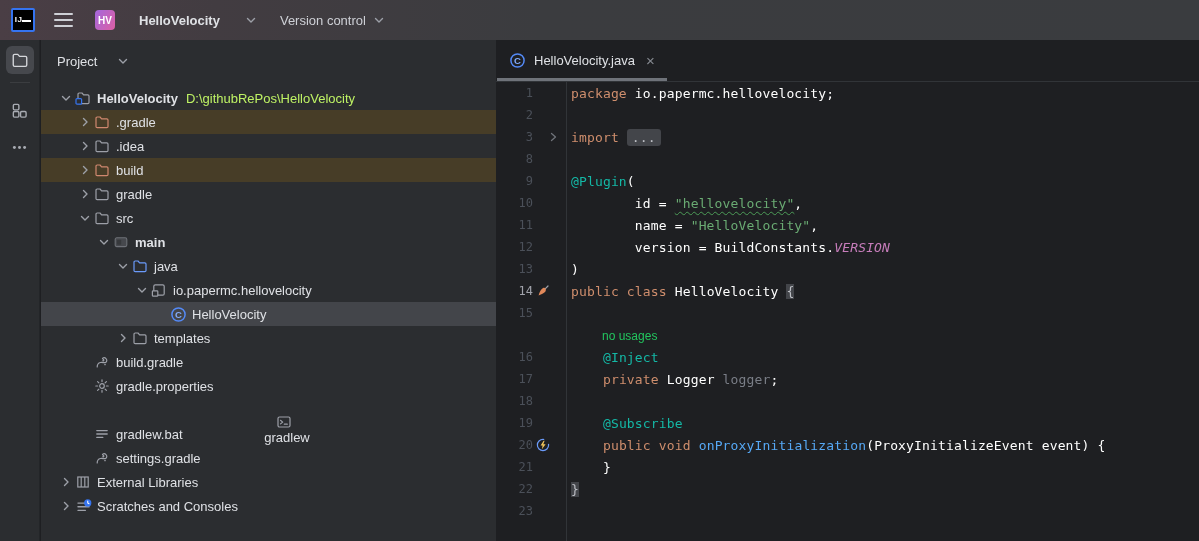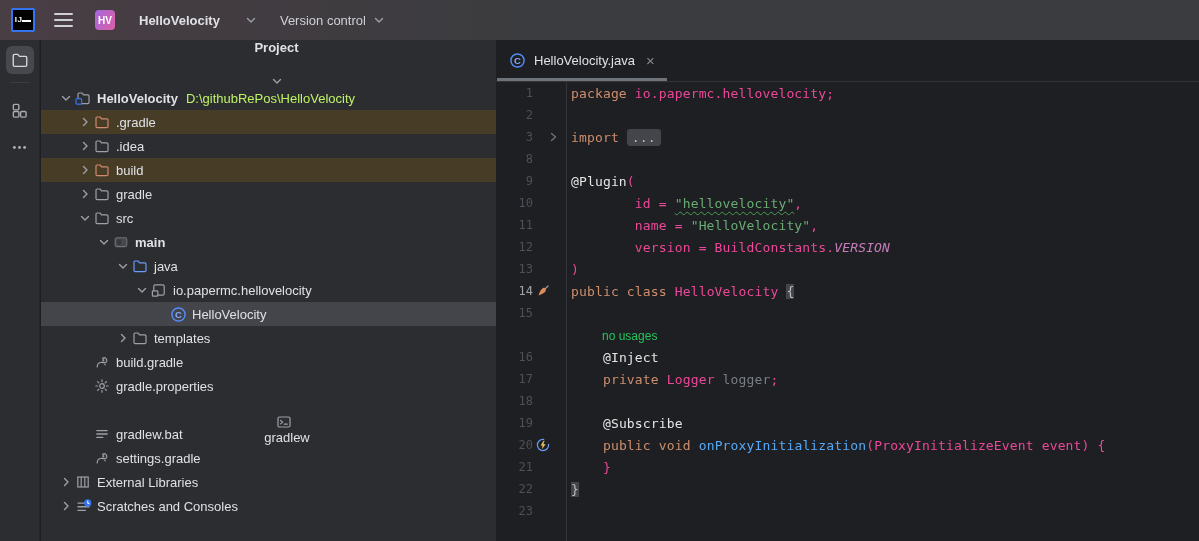--- a/index.html
+++ b/index.html
@@ -25,21 +25,21 @@
 
   
   .strip{position:absolute;left:0;top:40px;width:40px;height:501px;background:#2B2D30;
     border-right:1px solid #232528;display:flex;flex-direction:column;align-items:center;box-sizing:border-box;}
   .strip-btn{width:28px;height:28px;border-radius:6px;display:flex;align-items:center;justify-content:center;cursor:pointer;}
   .strip-btn.active{background:#46484D;}
   .strip-divider{width:20px;height:1px;background:#3B3D40;margin-top:8px;}
 
   
   .project-panel{position:absolute;left:41px;top:40px;width:455px;height:501px;background:#2B2D30;overflow:hidden;}
-  .panel-header{height:42px;display:flex;align-items:center;padding-left:16px;gap:19px;color:#DFE1E5;font-weight:700;cursor:pointer;flex-direction:column;}
+  .panel-header{height:42px;display:flex;align-items:center;padding-left:16px;gap:19px;color:#DFE1E5;font-weight:400;cursor:pointer;}
   .tree{position:absolute;top:46px;left:0;right:0;}
   .trow{height:24px;display:flex;align-items:center;white-space:nowrap;cursor:pointer;}
   .trow.excluded{background:#473D27;}
   .trow.selected{background:#43454A;}
   .tchev{width:18px;height:16px;display:flex;align-items:center;justify-content:center;flex:none;}
   .ticon{width:20px;height:16px;display:flex;align-items:center;flex:none;}
   .tlabel{color:#DFE1E5;margin-left:2px;}
   .tlabel.bold{font-weight:700;}
   .tsuffix{color:#bef264;margin-left:8px;}
 
@@ -52,24 +52,24 @@
   .gutter-sep{position:absolute;top:42px;bottom:0;left:70px;width:1px;background:#313438;}
   .code{position:absolute;top:42px;left:0;right:0;bottom:0;
     font-family:"DejaVu Sans Mono",monospace;font-size:13px;letter-spacing:.15px;}
   .crow{height:22px;display:flex;align-items:center;}
   .lnum{width:37px;text-align:right;color:#4B5059;flex:none;font-size:12px;letter-spacing:0;}
   .lnum.cur{color:#A1A3AB;}
   .licon{width:28px;height:22px;flex:none;display:flex;align-items:center;padding-left:3px;box-sizing:border-box;}
   .licon.fold{justify-content:flex-end;padding-right:2px;}
   .ltext{margin-left:10px;white-space:pre;}
   .kw{color:#CF8E6D;}
-  .ann{color:#e5e5e5;}
+  .ann{color:#14b8a6;}
   .str{color:#6AAB73;}
   .strtypo{color:#6AAB73;text-decoration:underline wavy #4C9C57 1px;text-underline-offset:3px;}
-  .pl{color:#ec4899;margin-top:24px;}
+  .pl{color:#ffffff;margin-top:24px;}
   .meth{color:#56A8F5;}
   .stat{color:#C77DBB;font-style:italic;}
   .unused{color:#7A7E87;}
   .brace{color:#BCBEC4;background:#43454A;}
   .foldbox{display:inline-block;background:#43454A;color:#BCBEC4;border-radius:3px;padding:0 5px;line-height:17px;}
   .inlay{color:#22c55e;font-family:"Liberation Sans",sans-serif;font-size:12px;margin-left:31px;letter-spacing:0;}
 </style>
 </head>
 <body>
 

